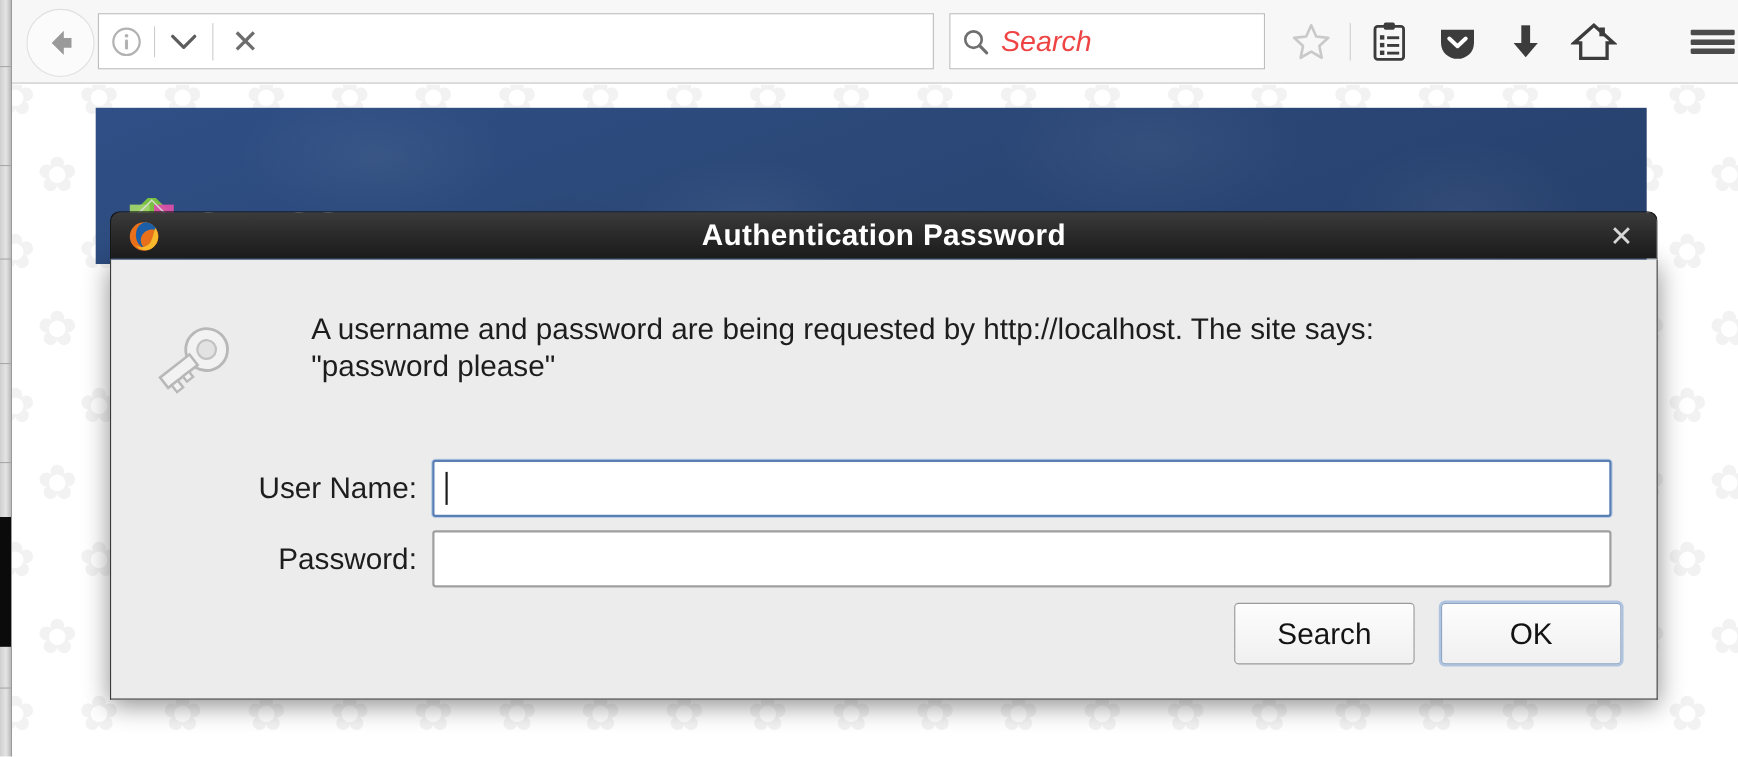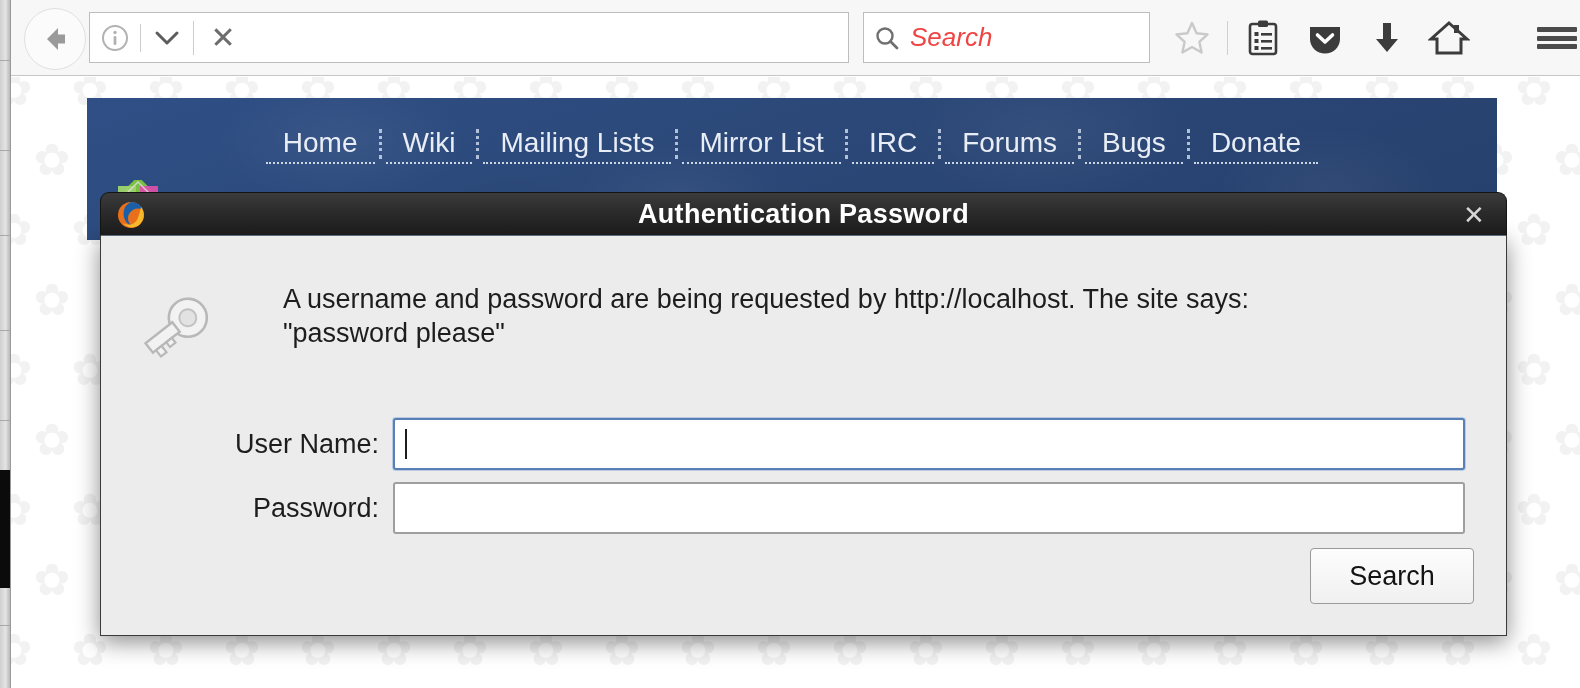--- a/index.html
+++ b/index.html
@@ -615,37 +615,20 @@
         <div class="flake" style="left: 1044px; top: 550px;">✿</div>
         <div class="flake" style="left: 1120px; top: 550px;">✿</div>
         <div class="flake" style="left: 1196px; top: 550px;">✿</div>
         <div class="flake" style="left: 1272px; top: 550px;">✿</div>
         <div class="flake" style="left: 1348px; top: 550px;">✿</div>
         <div class="flake" style="left: 1424px; top: 550px;">✿</div>
         <div class="flake" style="left: 1500px; top: 550px;">✿</div>
       </div>
 
     <div class="centos-header">
-      <div class="centos-nav" id="centos-nav">
-          <div class="nav-link">Home</div>
-          <div class="nav-sep"></div>
-          <div class="nav-link">Wiki</div>
-          <div class="nav-sep"></div>
-          <div class="nav-link">Mailing Lists</div>
-          <div class="nav-sep"></div>
-          <div class="nav-link">Mirror List</div>
-          <div class="nav-sep"></div>
-          <div class="nav-link">IRC</div>
-          <div class="nav-sep"></div>
-          <div class="nav-link">Forums</div>
-          <div class="nav-sep"></div>
-          <div class="nav-link">Bugs</div>
-          <div class="nav-sep"></div>
-          <div class="nav-link">Donate</div>
-        </div>
 
       <div class="centos-logo">
         <div class="logo-mark">
           <svg width="52" height="52" viewBox="0 0 52 52">
             <g transform="rotate(45 26 26)">
               <rect x="5" y="5" width="20" height="20" fill="#7ac143"></rect>
               <rect x="27" y="5" width="20" height="20" fill="#c9208f"></rect>
               <rect x="5" y="27" width="20" height="20" fill="#8f4ec1"></rect>
               <rect x="27" y="27" width="20" height="20" fill="#f2a007"></rect>
             </g>
@@ -698,16 +681,17 @@
 
     <div class="form-row user">
       <div class="form-label">User Name:</div>
       <div class="form-input focused">
         <div class="caret"></div>
       </div>
     </div>
 
     <div class="dialog-buttons">
       <div class="dlg-btn">Search</div>
+      <div class="dlg-btn default">OK</div>
     </div>
   </div>
 
 </div>
 
 </body></html>

